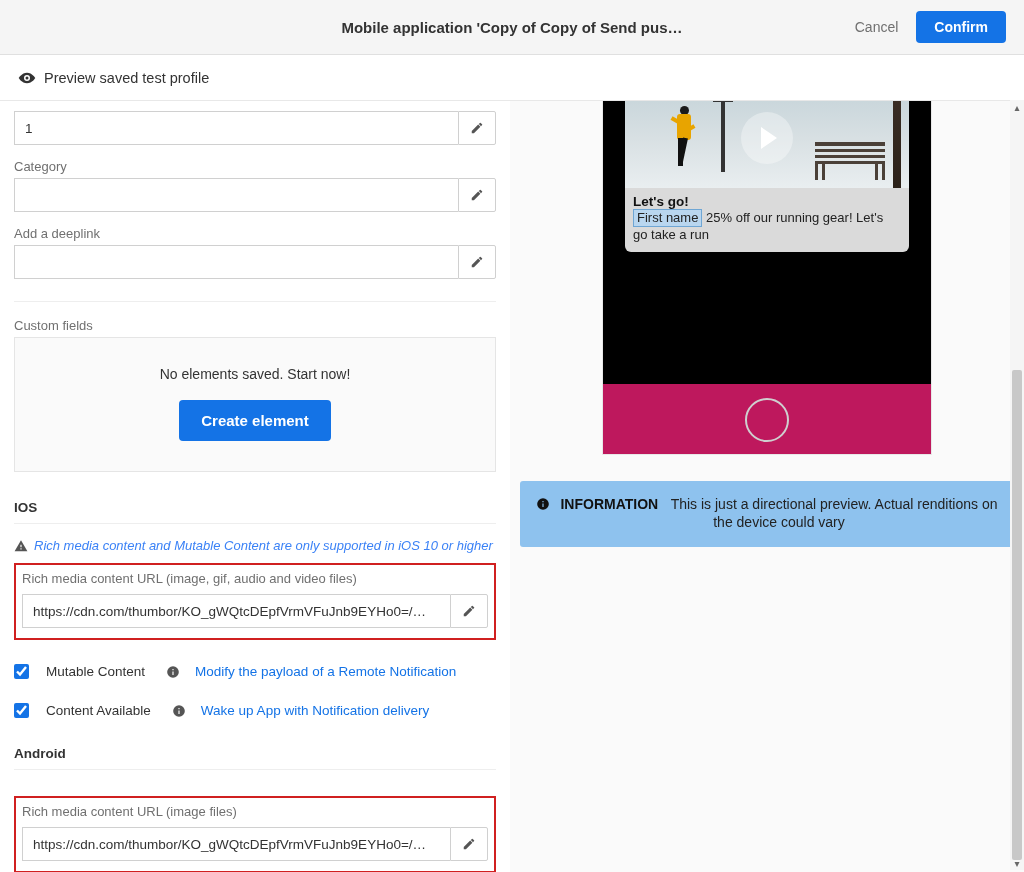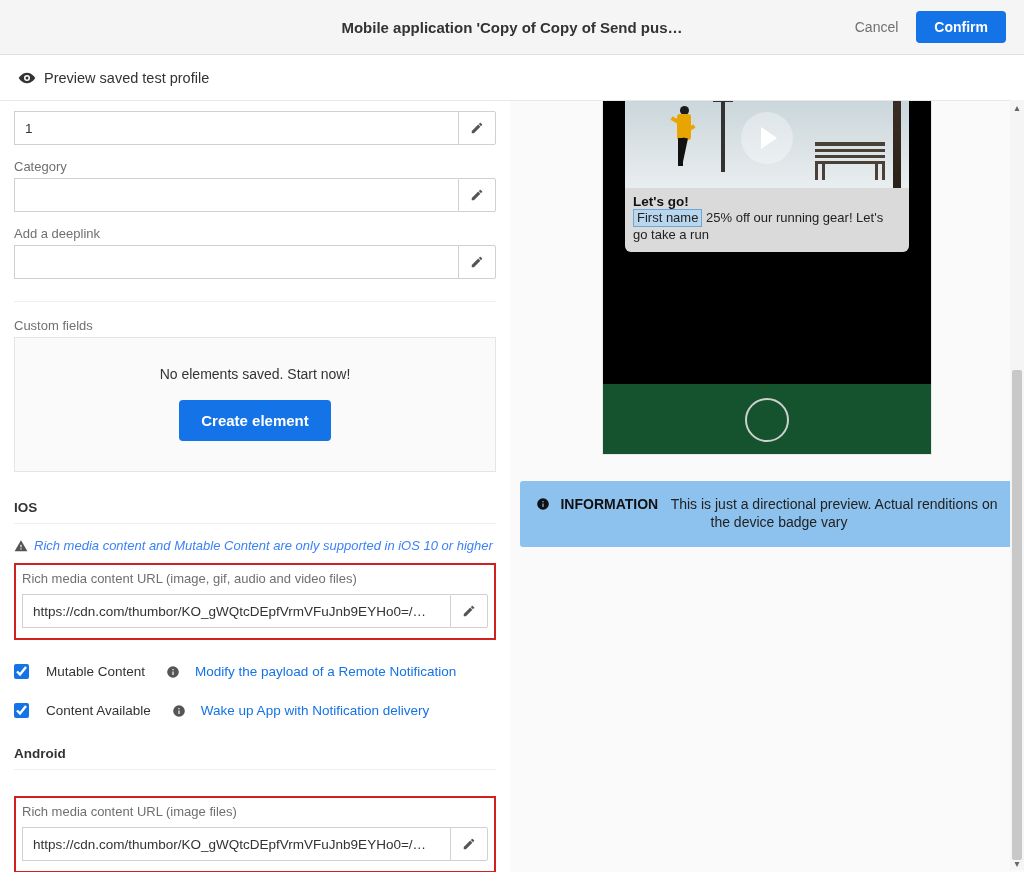--- a/index.html
+++ b/index.html
@@ -67,21 +67,21 @@
 
   .checkbox-row { display: flex; align-items: center; margin-top: 24px; gap: 9px; }
   .checkbox-row input[type=checkbox]{ width: 15px; height:15px; accent-color:#1473e6; margin-right:8px;}
   .checkbox-label { font-size: 13.5px; color: #333; margin-right: 12px; }
   .info-icon { width: 14px; height: 14px; fill: #555; margin-right: 6px; }
   .info-link { font-size: 13.5px; color: #1473e6; }
 
   .right-panel { flex: 1; padding: 0 10px 20px 10px; position: relative; }
 
   .phone-frame {
-    width: 330px; margin: 0 auto; background: #14532d; border: 1px solid #e8e8e8; border-top: none;
+    width: 330px; margin: 0 auto; background: #be185d; border: 1px solid #e8e8e8; border-top: none;
     padding-bottom: 10px;
   }
   .phone-screen { background: #000; height: 283px; position: relative; overflow: hidden; }
   .notif-card {
     position: absolute; left: 22px; right: 22px; top: -3px; background: #dadada;
     border-radius: 0 0 6px 6px; overflow: hidden;
   }
   .notif-media {
     height: 90px; position: relative;
     background: linear-gradient(180deg,#c9d6db 0%,#d8e0e3 45%,#e9eef0 100%);
@@ -298,21 +298,21 @@
       </div>
       <div class="home-btn"></div>
     </div>
 
     <div class="info-banner">
       <svg class="info-icon" viewBox="0 0 24 24">
           <path d="M12 2a10 10 0 1 0 0 20 10 10 0 0 0 0-20zm1 15h-2v-6h2v6zm0-8h-2V7h2v2z"></path>
         </svg>
       <div class="info-banner-content">
         <span class="info-banner-label">INFORMATION</span>
-        <span class="info-banner-text">This is just a directional preview. Actual renditions on the device badge vary</span>
+        <span class="info-banner-text">This is just a directional preview. Actual renditions on the device could vary</span>
       </div>
     </div>
   </div>
 </div>
 
 <div class="scrollbar">
   <div class="scroll-arrow">▴</div>
   <div class="scroll-thumb" style="top:270px;height:490px"></div>
   <div class="scroll-arrow" style="position:absolute;bottom:0;width:100%">▾</div>
 </div>

